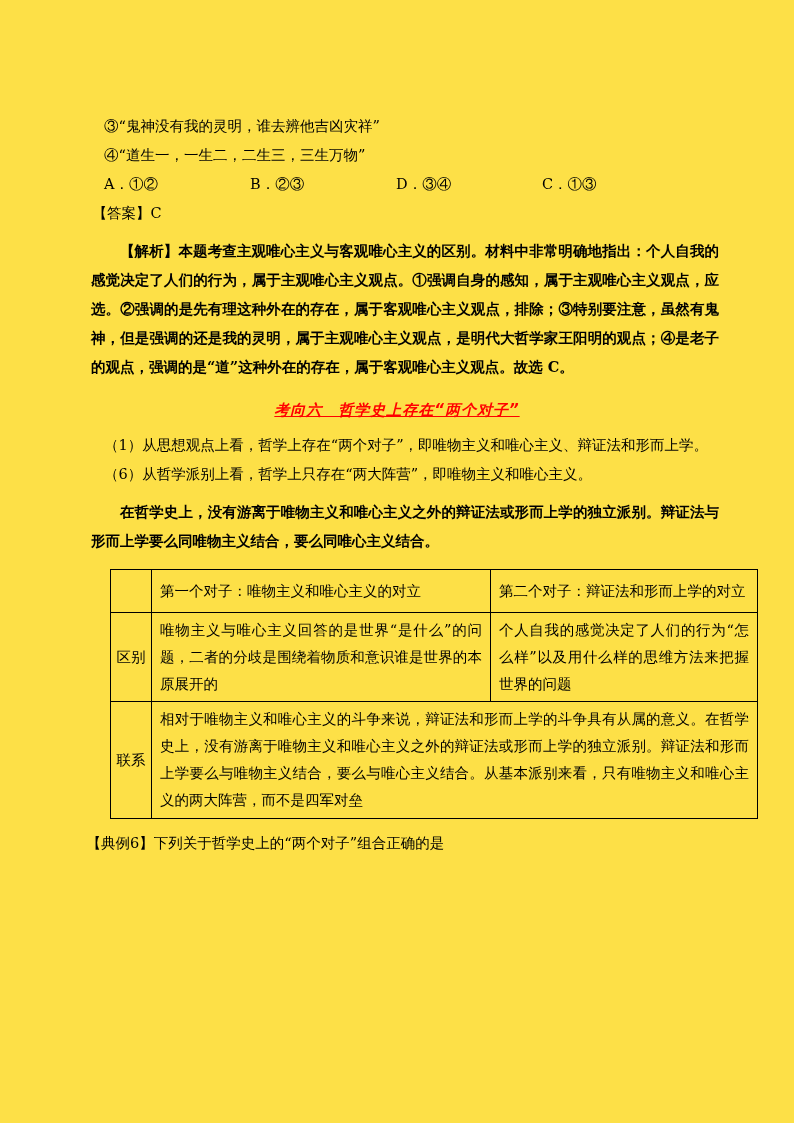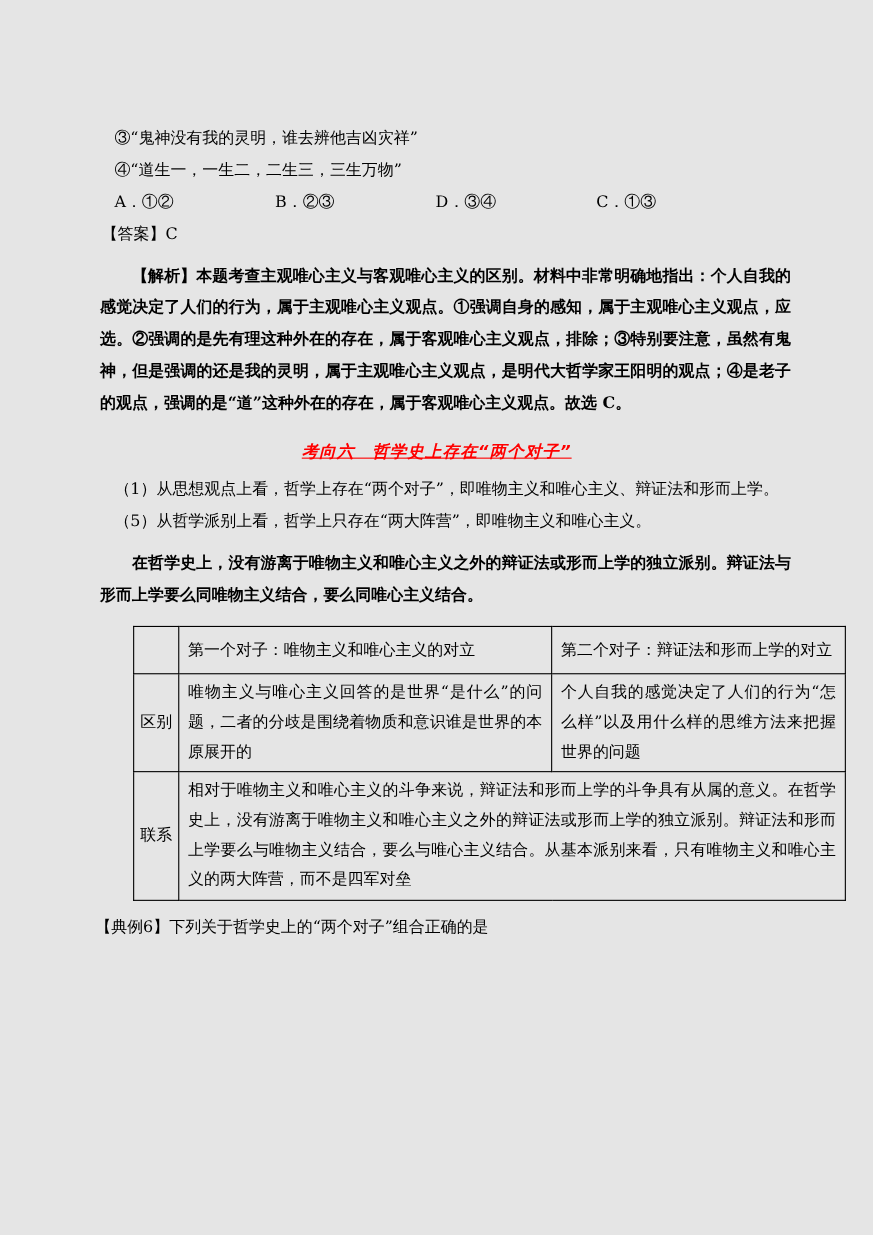--- a/index.html
+++ b/index.html
@@ -5,21 +5,21 @@
   html, body {
     margin: 0;
     padding: 0;
     background: #ffffff;
   }
   .page {
     position: relative;
     width: 794px;
     height: 1123px;
     margin: 0 auto;
-    background: #e5e5e5;
+    background: #fde047;
     font-family: "DejaVu Serif", "Liberation Serif", serif;
     color: #000000;
     box-sizing: border-box;
     padding: 112px 75px 0 75px;
     font-size: 14.5px;
     line-height: 2.0;
   }
   .qline {
     text-indent: 2em;
     white-space: nowrap;
@@ -55,21 +55,21 @@
     text-decoration: underline;
   }
   .point-line {
     text-indent: 2em;
     text-align: justify;
   }
   table.compare {
     border-collapse: collapse;
     table-layout: fixed;
     width: 608px;
-    margin: 14px 0 0 46px;
+    margin: 14px 0 0 35px;
     font-size: 14.5px;
     line-height: 1.85;
   }
   table.compare td {
     border: 1px solid #000000;
     vertical-align: middle;
     padding: 4px 8px;
     text-align: justify;
     word-break: break-all;
   }
@@ -106,21 +106,21 @@
     <span class="opt">C．①③</span>
   </div>
 
   <div class="answer-line">【答案】C</div>
 
   <p class="para">【解析】本题考查主观唯心主义与客观唯心主义的区别。材料中非常明确地指出：个人自我的感觉决定了人们的行为，属于主观唯心主义观点。①强调自身的感知，属于主观唯心主义观点，应选。②强调的是先有理这种外在的存在，属于客观唯心主义观点，排除；③特别要注意，虽然有鬼神，但是强调的还是我的灵明，属于主观唯心主义观点，是明代大哲学家王阳明的观点；④是老子的观点，强调的是“道”这种外在的存在，属于客观唯心主义观点。故选 C。</p>
 
   <div class="section-heading">考向六　哲学史上存在“两个对子”</div>
 
   <div class="point-line">（1）从思想观点上看，哲学上存在“两个对子”，即唯物主义和唯心主义、辩证法和形而上学。</div>
-  <div class="point-line">（5）从哲学派别上看，哲学上只存在“两大阵营”，即唯物主义和唯心主义。</div>
+  <div class="point-line">（6）从哲学派别上看，哲学上只存在“两大阵营”，即唯物主义和唯心主义。</div>
 
   <p class="para">在哲学史上，没有游离于唯物主义和唯心主义之外的辩证法或形而上学的独立派别。辩证法与形而上学要么同唯物主义结合，要么同唯心主义结合。</p>
 
   <table class="compare">
     <tbody>
         <tr class="header-row">
       <td class="label-cell"></td>
       <td class="col-a">第一个对子：唯物主义和唯心主义的对立</td>
       <td class="col-b">第二个对子：辩证法和形而上学的对立</td>
     </tr>

